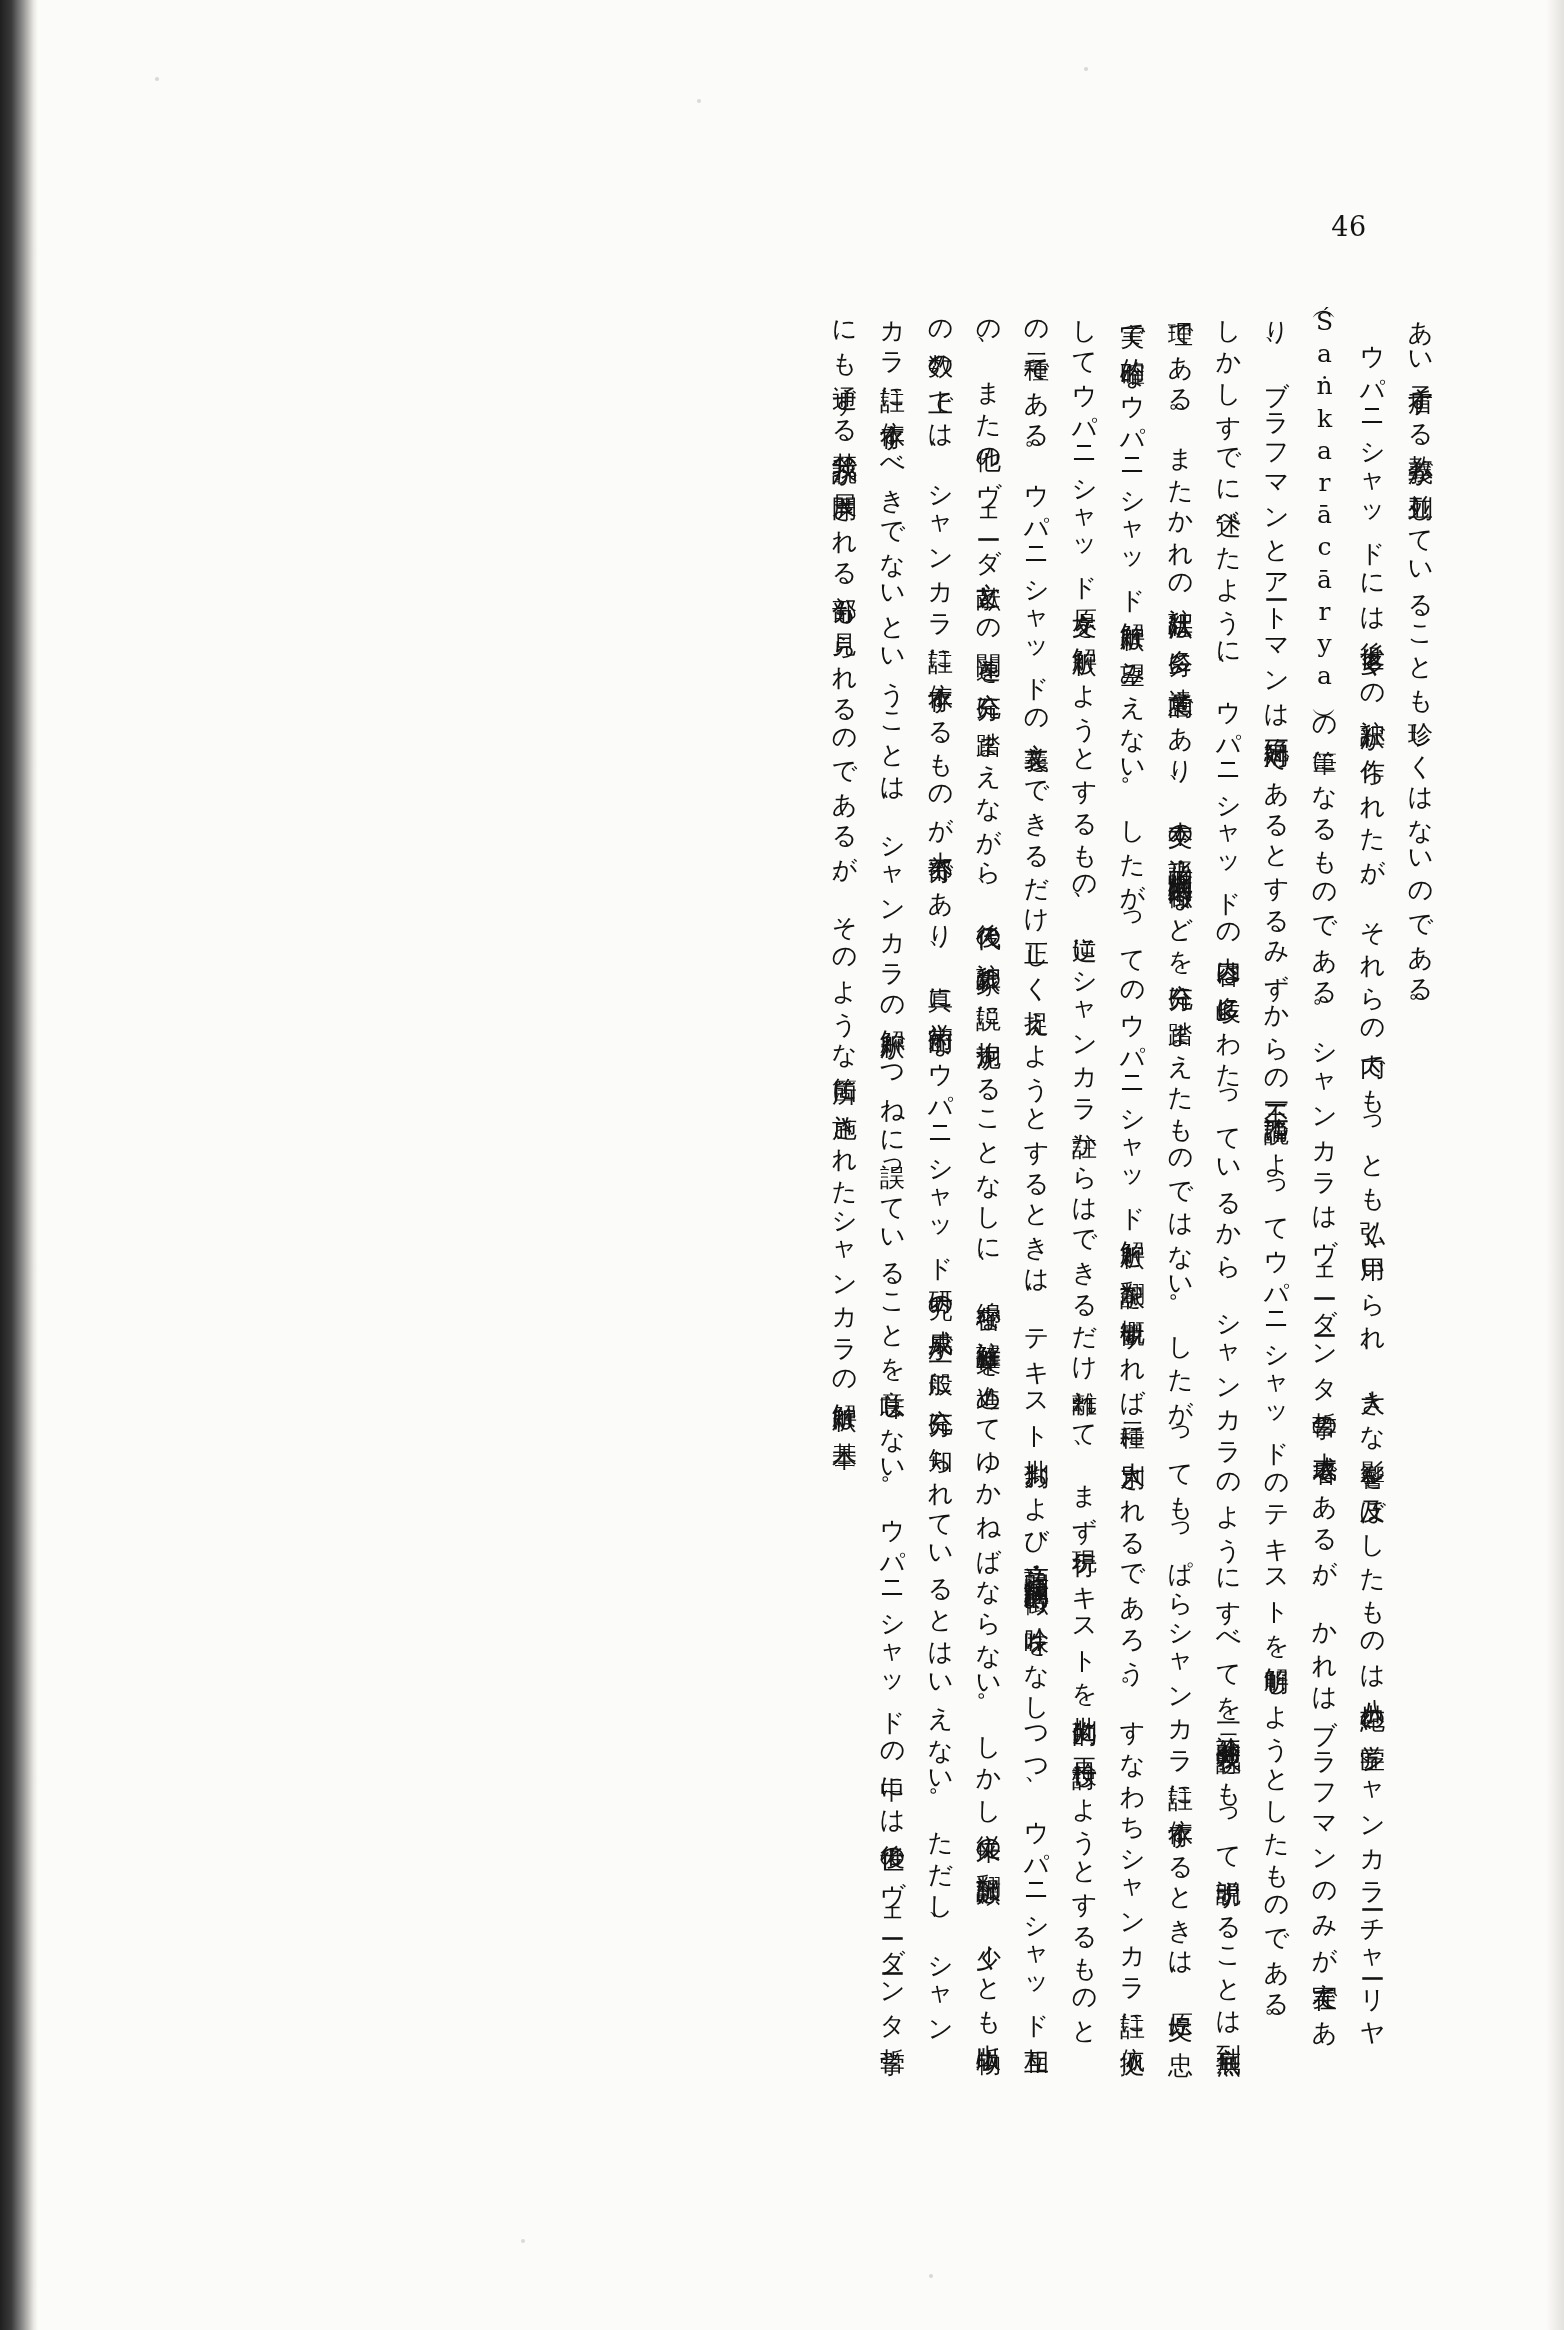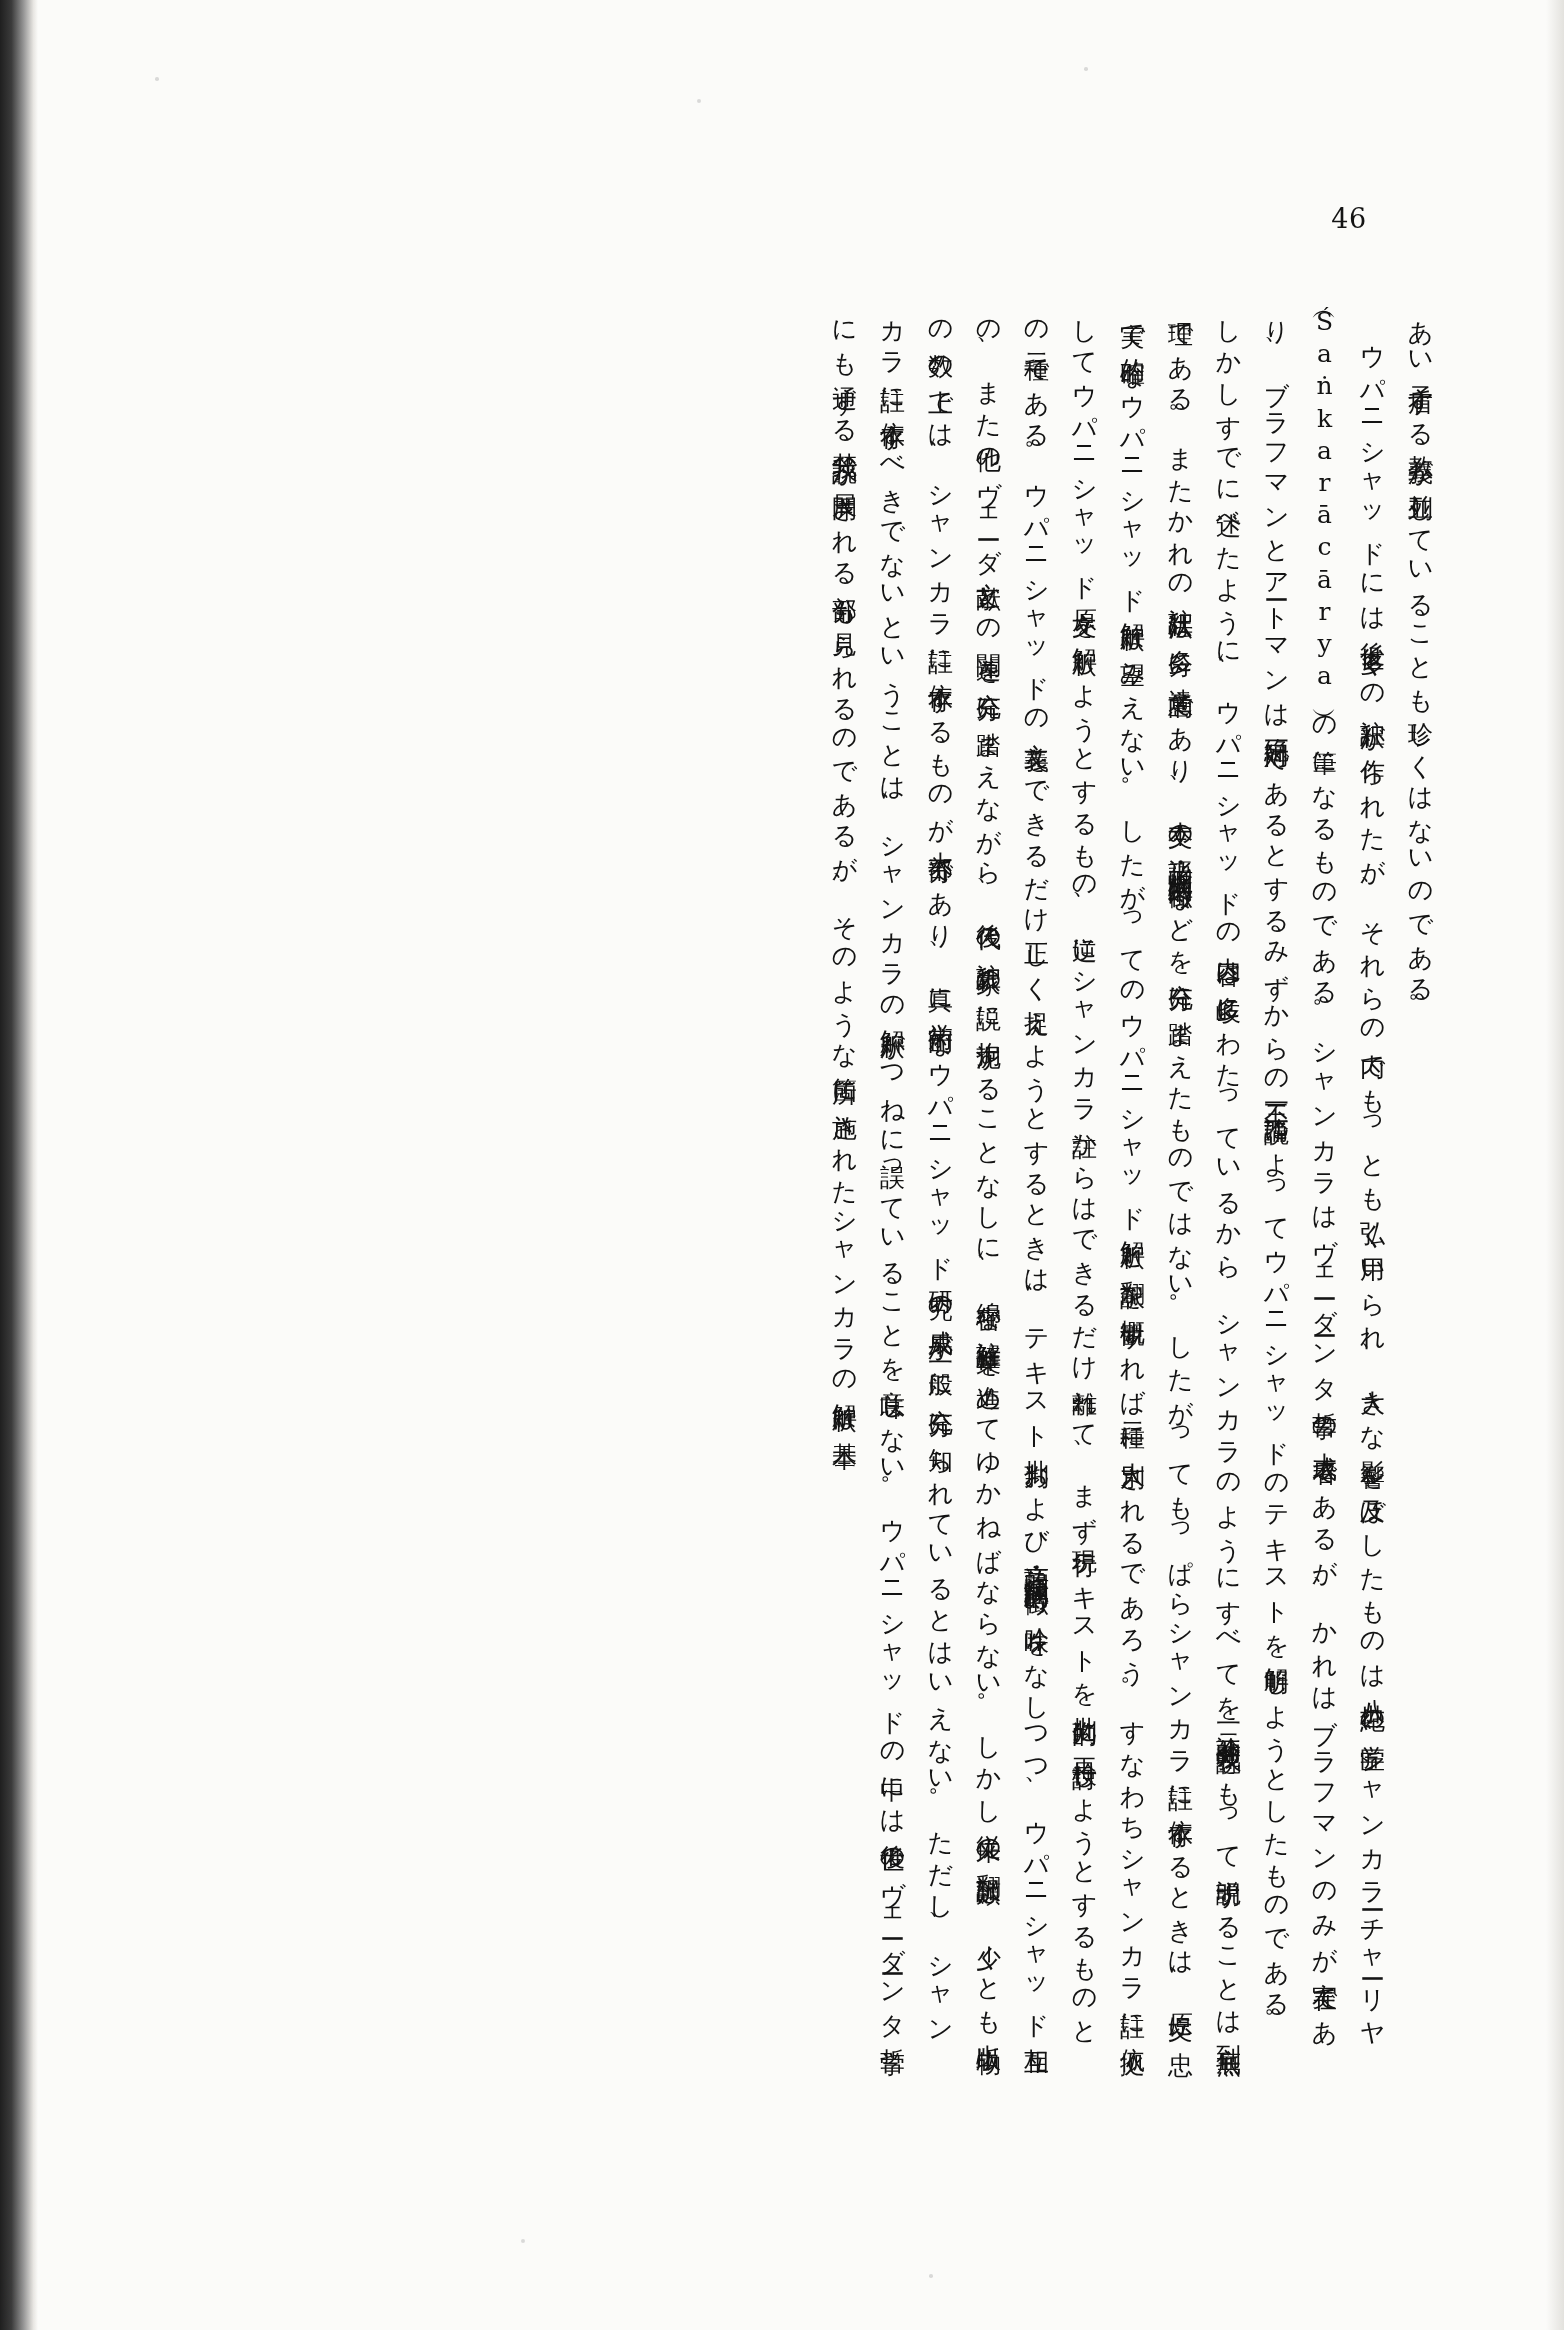--- a/index.html
+++ b/index.html
@@ -30,21 +30,21 @@
     content: "";
     position: absolute;
     right: 0; top: 0;
     width: 18.3px; height: 100%;
     background: linear-gradient(to left, #d9d7d2 0%, rgba(251,251,249,0) 100%);
     opacity: .7;
   }
 
   .page-number {
     position: absolute;
-    top: 203px;
+    top: 211px;
     right: 197px;
     font-size: 27px;
     color: #141414;
     letter-spacing: 0.7px;
   }
 
   
   .text-block {
     position: absolute;
     top: 303px;

